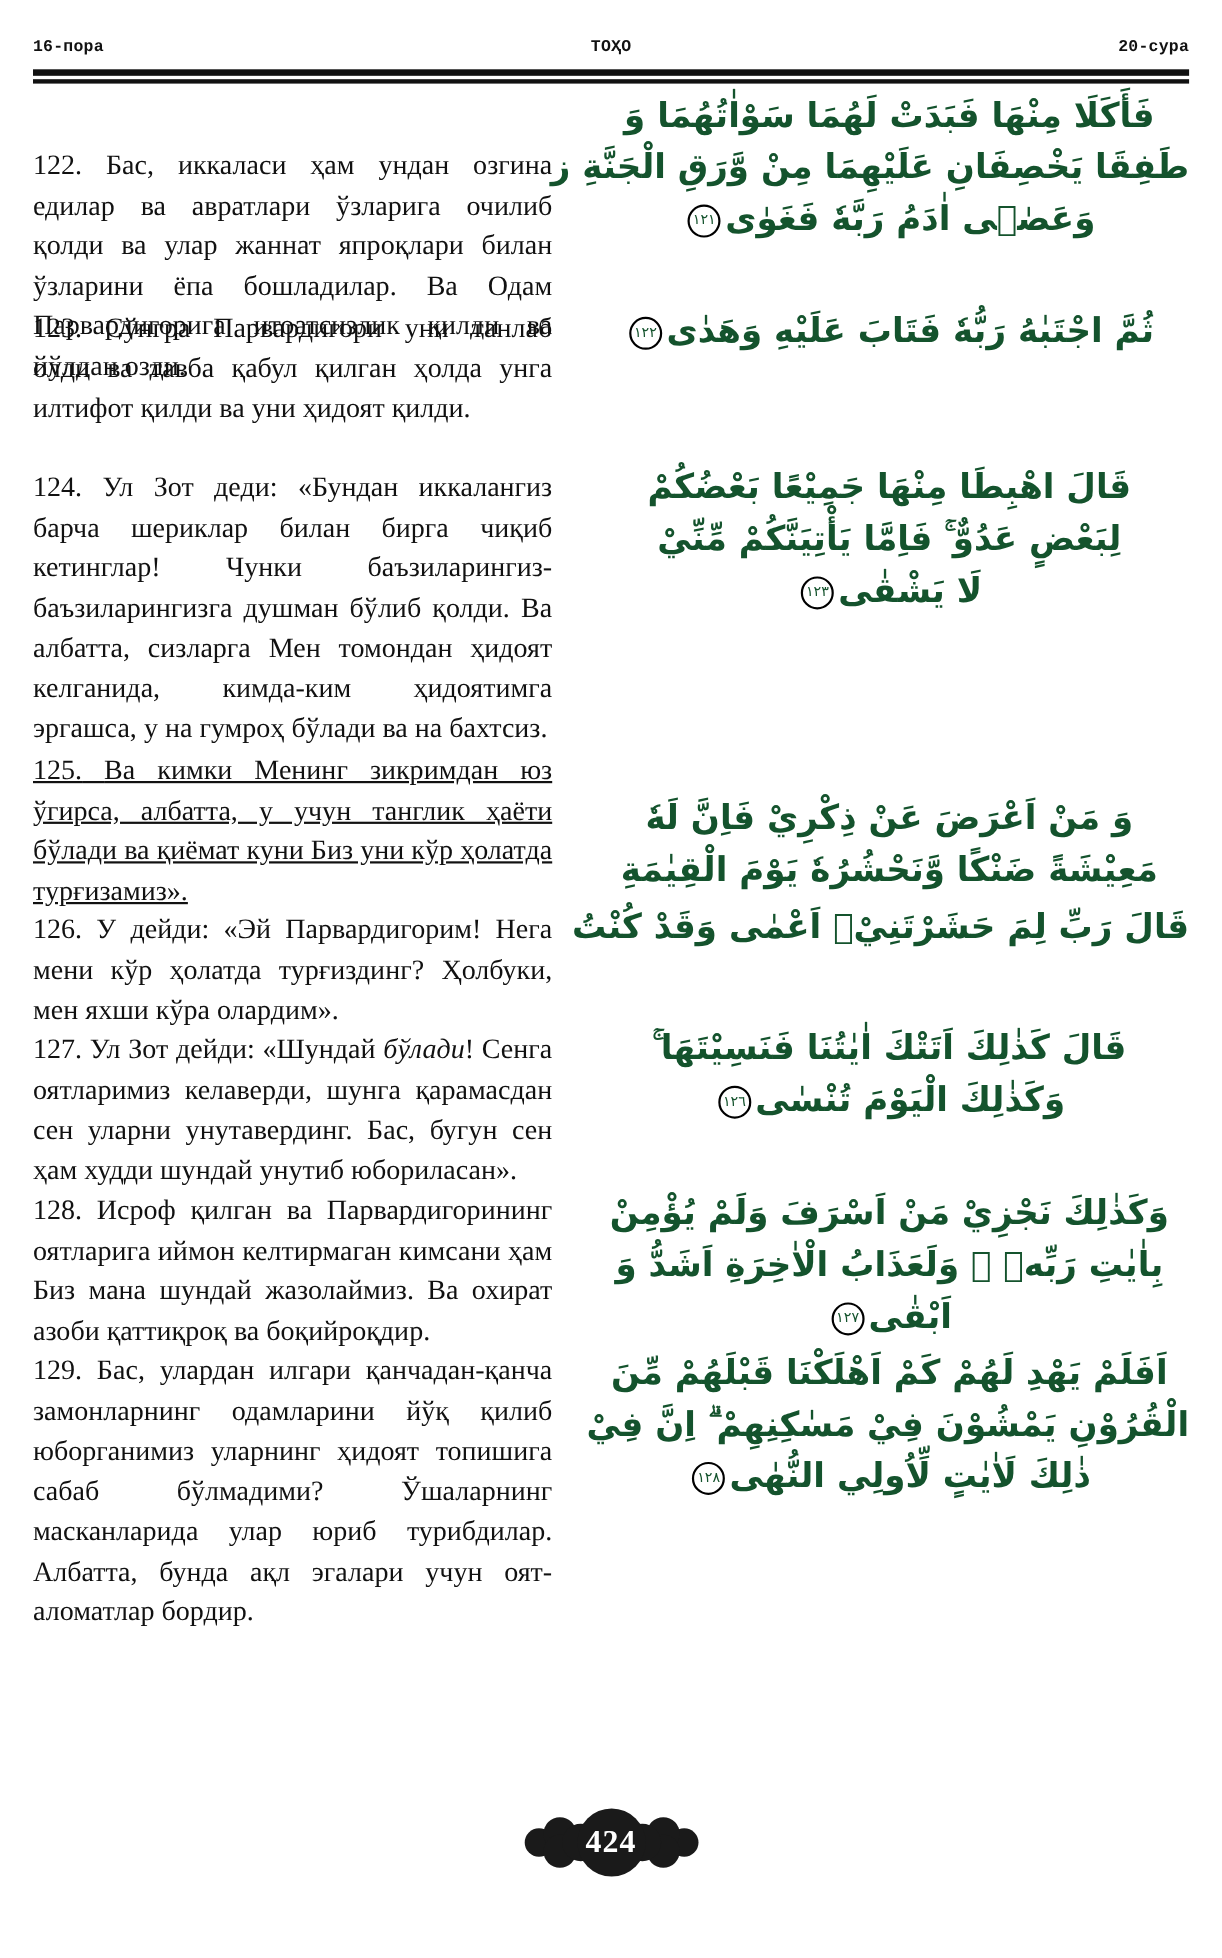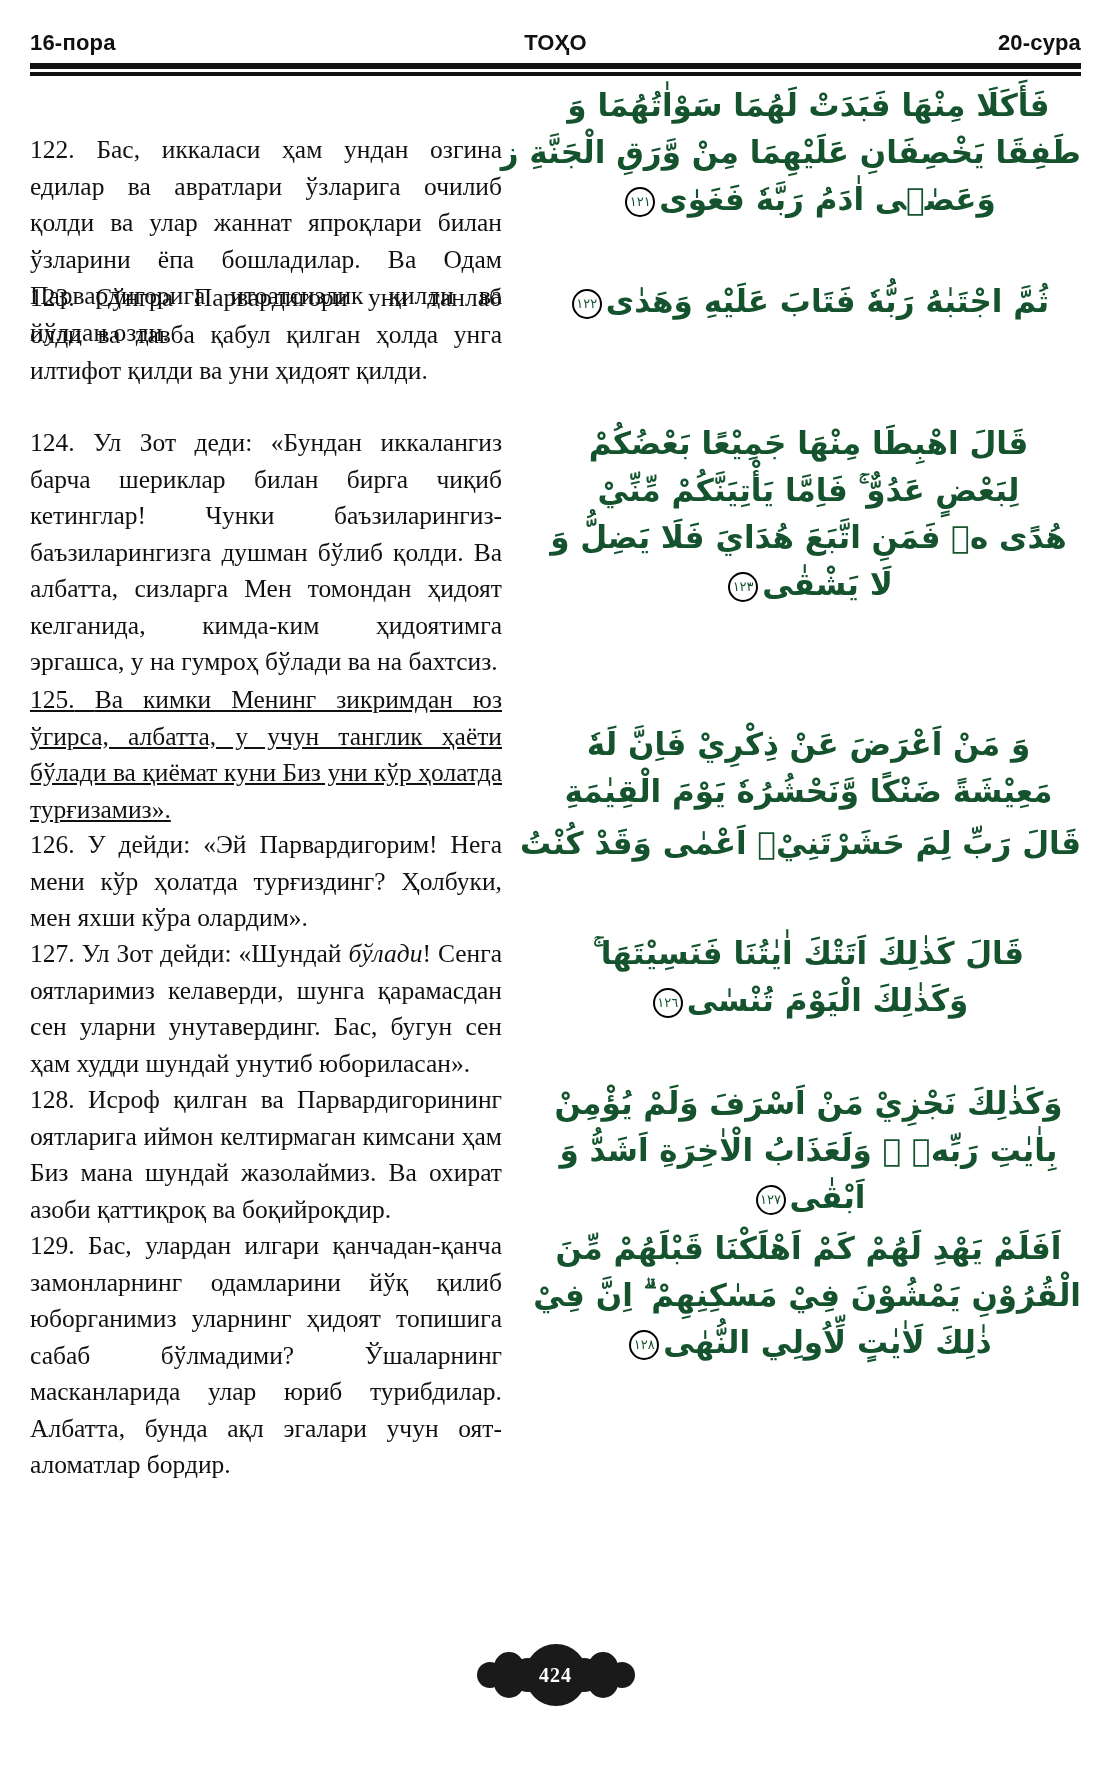--- a/index.html
+++ b/index.html
@@ -19,23 +19,23 @@
   }
 
   
   .runhead{
     position:absolute;
     top:26px; left:30px; right:30px;
     height:34px;
   }
   .runhead .rh-item{
     position:absolute;
-    font-family:Liberation Sans, sans-serif;
+    font-family:Liberation Mono, monospace;
     font-weight:bold;
-    font-size:22px;
+    font-size:15px;
     letter-spacing:0.2px;
     white-space:nowrap;
     line-height:34px;
   }
   .rh-left{ left:0; }
   .rh-center{ left:50%; transform:translateX(-50%); letter-spacing:1px;}
   .rh-right{ right:0; }
 
   .rules{
     position:absolute;
@@ -134,21 +134,21 @@
     bottom:68px;
     width:220px; height:74px;
   }
   .folio svg{ display:block; }
   .folio-num{
     position:absolute;
     left:50%; top:50%;
     transform:translate(-50%,-50%);
     font-family:"Liberation Serif","DejaVu Serif",serif;
     font-weight:bold;
-    font-size:20px;
+    font-size:29px;
     color:#ffffff;
     letter-spacing:1px;
   }
 </style>
 </head>
 <body>
 
 <div class="page">
 
   <div class="runhead">
@@ -193,21 +193,20 @@
         <span class="ar-line"><span>وَعَصٰۤى اٰدَمُ رَبَّهٗ فَغَوٰى</span><span class="ayah-mark">١٢١</span></span>
       </div>
 
       <div class="ar-block a122">
         <span class="ar-line"><span>ثُمَّ اجْتَبٰهُ رَبُّهٗ فَتَابَ عَلَيْهِ وَهَدٰى</span><span class="ayah-mark">١٢٢</span></span>
       </div>
 
       <div class="ar-block a123">
         <span class="ar-line">قَالَ اهْبِطَا مِنْهَا جَمِيْعًا بَعْضُكُمْ</span>
         <span class="ar-line">لِبَعْضٍ عَدُوٌّ ۚ فَاِمَّا يَأْتِيَنَّكُمْ مِّنِّيْ</span>
-        <span class="ar-line">هُدًى ەۙ فَمَنِ اتَّبَعَ هُدَايَ فَلَا يَضِلُّ وَ</span>
         <span class="ar-line"><span>لَا يَشْقٰى</span><span class="ayah-mark">١٢٣</span></span>
       </div>
 
       <div class="ar-block a124">
         <span class="ar-line">وَ مَنْ اَعْرَضَ عَنْ ذِكْرِيْ فَاِنَّ لَهٗ</span>
         <span class="ar-line">مَعِيْشَةً ضَنْكًا وَّنَحْشُرُهٗ يَوْمَ الْقِيٰمَةِ</span>
       </div>
 
       <div class="ar-block a125">
         <span class="ar-line">قَالَ رَبِّ لِمَ حَشَرْتَنِيْۤ اَعْمٰى وَقَدْ كُنْتُ</span>

